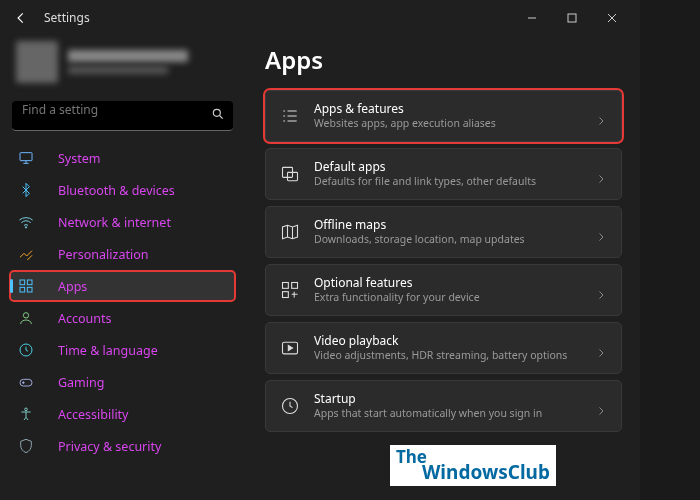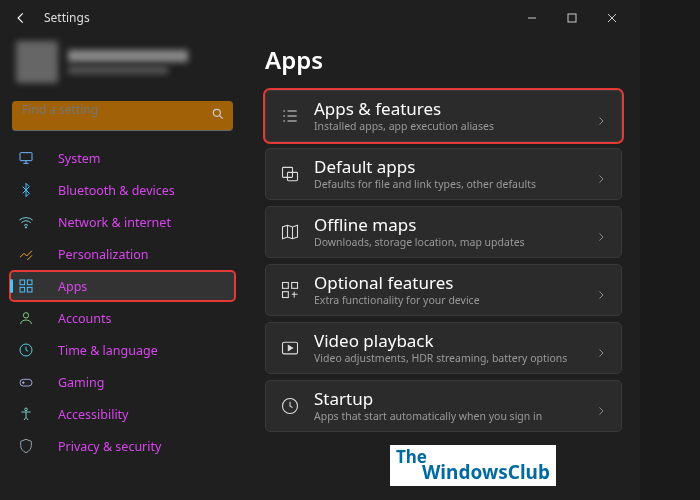--- a/index.html
+++ b/index.html
@@ -13,38 +13,38 @@
 .win-btn { width: 40px; height: 28px; display: flex; align-items: center; justify-content: center; cursor: pointer; }
 .win-btn svg { width: 10px; height: 10px; stroke: #ccc; fill: none; stroke-width: 1; }
 .body { flex: 1; display: flex; overflow: hidden; }
 .sidebar { width: 245px; padding: 0 10px 10px 10px; display: flex; flex-direction: column; overflow-y: auto; }
 .user-block { display: flex; align-items: center; gap: 10px; padding: 6px 6px 10px 6px; }
 .avatar { width: 42px; height: 42px; background: #666; filter: blur(3px); border-radius: 2px; }
 .user-text { flex:1; }
 .user-name { height: 12px; width: 120px; background: #888; filter: blur(3px); margin-bottom:4px; }
 .user-mail { height: 8px; width: 100px; background: #555; filter: blur(3px); }
 .search { position: relative; margin: 4px 2px 12px 2px; }
-.search input { width: 100%; height: 30px; background: #a16207; border: none; border-bottom: 1px solid #666; border-radius: 4px; padding: 0 30px 12px 10px; color: #ccc; font-size: 12px; outline: none; }
+.search input { width: 100%; height: 30px; background: #000000; border: none; border-bottom: 1px solid #666; border-radius: 4px; padding: 0 30px 12px 10px; color: #ccc; font-size: 12px; outline: none; }
 .search .s-icon { position: absolute; right: 8px; top: 7px; }
 .nav { display: flex; flex-direction: column; gap: 2px; }
 .nav-item { display: flex; align-items: center; height: 30px; padding: 0 8px; border-radius: 4px; cursor: pointer; font-size: 12.5px; color: #d946ef; gap: 24px; position: relative; }
 .nav-item.active { background: #333; }
 .nav-item.active::before { content:""; position:absolute; left:0; top:8px; bottom:8px; width:3px; background:#4cc2ff; border-radius:2px; }
 .nav-item.highlight { outline: 2px solid #e53935; outline-offset: -1px; }
 .nav-icon { width: 16px; height: 16px; display: flex; align-items: center; justify-content: center; }
 .nav-icon svg { width: 16px; height: 16px; }
 .main { flex: 1; padding: 8px 18px 0 20px; overflow-y: auto; }
 .page-title { font-size: 24px; font-weight: 600; margin-bottom: 14px; }
 .cards { display: flex; flex-direction: column; gap: 6px; }
 .card { background: #2b2b2b; border: 1px solid #393939; border-radius: 5px; height: 52px; display: flex; align-items: center; padding: 0 14px; gap: 14px; cursor: pointer; }
 .card.highlight { outline: 2px solid #e53935; outline-offset: 0; }
 .card-icon { width: 20px; height: 20px; display:flex; align-items:center; justify-content:center; }
 .card-icon svg { stroke:#ddd; fill:none; stroke-width:1.3; }
 .card-text { flex: 1; }
-.card-title { font-size: 17px; color: #fff; line-height:1.2; }
+.card-title { font-size: 12px; color: #fff; line-height:1.2; }
 .card-sub { font-size: 10.5px; color: #9a9a9a; line-height:1.2; margin-top:1px; }
 .chev { width:12px; height:12px; }
 .chev svg { stroke:#aaa; fill:none; stroke-width:1.5; }
 .watermark { position:absolute; left:390px; bottom:14px; background:#fff; color:#0369a1; padding:3px 6px; font-weight:700; font-size:17px; line-height:1.05; font-family: Arial, sans-serif; }
 .watermark .line1 { font-size:17px; }
 .watermark .line2 { font-size:19px; margin-top:-3px;margin-left:26px; }
 ::-webkit-scrollbar { width:0; }
 </style>
 </head>
 <body>
@@ -192,21 +192,21 @@
       <h1 class="page-title">Apps</h1>
       <div class="cards">
         <div class="card highlight">
           <span class="card-icon">
               <svg viewBox="0 0 24 24">
                 <path d="M4 6h2M4 12h2M4 18h2M9 6h11M9 12h11M9 18h11"></path>
               </svg>
             </span>
           <div class="card-text">
             <div class="card-title">Apps &amp; features</div>
-            <div class="card-sub">Installed apps, app execution aliases</div>
+            <div class="card-sub">Websites apps, app execution aliases</div>
           </div>
           <span class="chev"><svg viewBox="0 0 24 24">
                 <path d="M9 5l7 7-7 7"></path>
               </svg></span>
         </div>
         <div class="card">
           <span class="card-icon">
               <svg viewBox="0 0 24 24">
                 <rect x="3" y="4" width="12" height="12" rx="1"></rect>
                 <rect x="9" y="10" width="12" height="10" rx="1"></rect>

